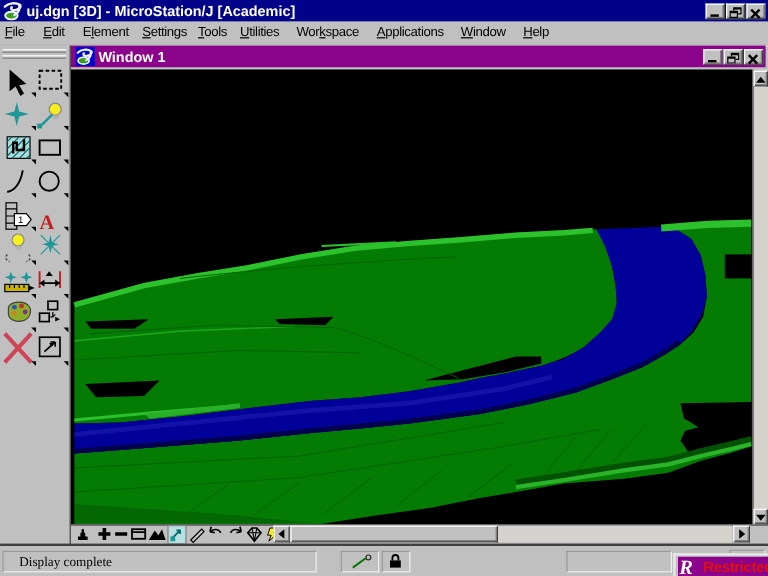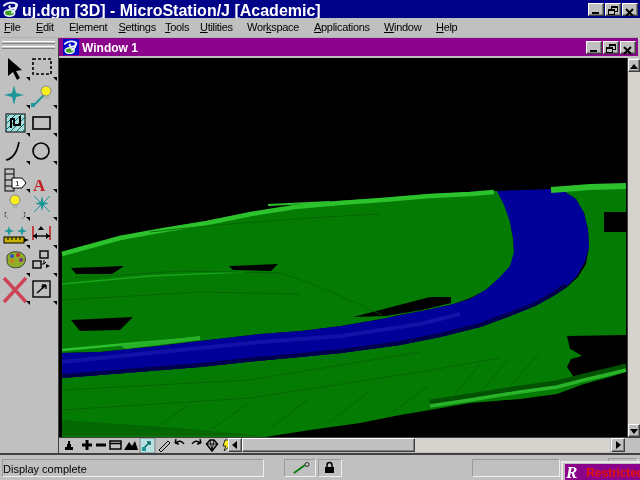--- a/index.html
+++ b/index.html
@@ -8,21 +8,21 @@
 .sunk{border-top:1px solid #9a9a9a;border-left:1px solid #9a9a9a;border-right:1px solid #eeeeee;border-bottom:1px solid #eeeeee;}
 </style></head>
 <body>
 <div id="root">
 
 <div class="abs" style="left:0;top:0;width:640px;height:18px;background:#000288;"></div>
 <div class="abs" id="mainlogo" style="left:2px;top:1px;width:18px;height:16px;"><svg width="18" height="16" viewBox="0 0 18 16">
         <ellipse cx="7.5" cy="12" rx="5.2" ry="3.2" fill="#3a9e1f" stroke="#eef2ff" stroke-width="1.6"></ellipse>
         <path d="M2,4.5 C5,1.5 11,0.8 14.5,3 C16.2,4.4 14,7 10.5,7.5 C8,7.8 6.5,6.3 7.8,5 M14,3.5 C15,7 13.5,9.5 10,11.5" stroke="#eef2ff" stroke-width="2" fill="none" stroke-linecap="round"></path>
       </svg></div>
-<div class="abs" style="left:22px;top:2px;color:#ffffff;font-size:16px;font-weight:bold;letter-spacing:0;">uj.dgn [3D] - MicroStation/J [Academic]</div>
+<div class="abs" style="left:22px;top:2px;color:#ffffff;font-size:12px;font-weight:bold;letter-spacing:0;">uj.dgn [3D] - MicroStation/J [Academic]</div>
 <div class="abs btn" style="left:588px;top:3px;width:16px;height:13px;">
       <div class="abs" style="left:3px;top:8px;width:7px;height:2px;background:#000;"></div>
     </div>
 <div class="abs btn" style="left:605px;top:3px;width:16px;height:13px;">
   <div class="abs" style="left:5px;top:2px;width:7px;height:6px;border:1px solid #000;border-top-width:2px;"></div>
   <div class="abs" style="left:2px;top:5px;width:7px;height:6px;border:1px solid #000;border-top-width:2px;background:#c0c0c0;"></div>
 </div>
 <div class="abs btn" style="left:622px;top:3px;width:16px;height:13px;"><svg width="14" height="11">
         <path d="M3,2 L10,9 M10,2 L3,9" stroke="#000" stroke-width="2"></path>
       </svg></div>
@@ -247,21 +247,21 @@
 <path d="M26,219 l4,4 v-4 Z"></path>
           <path d="M53,219 l4,4 v-4 Z"></path>
 <path d="M26,247 l4,4 v-4 Z"></path>
           <path d="M53,247 l4,4 v-4 Z"></path>
 </g>
 </svg>
 </div>
 
 <div class="abs" style="left:0;top:453px;width:640px;height:2px;background:#404040;"></div>
 <div class="abs" style="left:0;top:455px;width:640px;height:25px;background:#c0c0c0;"></div>
-<div class="abs sunk" style="left:2px;top:459px;width:262px;height:18px;font-size:11px;padding:3px 0 0 0;">Display complete</div>
+<div class="abs sunk" style="left:2px;top:459px;width:262px;height:18px;font-size:11px;padding:3px 0 0 13px;font-family:Liberation Serif, serif;">Display complete</div>
 <div class="abs sunk" style="left:284px;top:459px;width:32px;height:18px;"></div>
 <svg class="abs" style="left:292px;top:461px;" width="22" height="14">
       <path d="M2,12 L13,4" stroke="#007800" stroke-width="1.6" fill="none"></path>
       <circle cx="15" cy="3.5" r="2" fill="none" stroke="#303030"></circle>
     </svg>
 <div class="abs sunk" style="left:318px;top:459px;width:24px;height:18px;"></div>
 <svg class="abs" style="left:323px;top:461px;" width="14" height="14">
       <rect x="2" y="6" width="9" height="6" fill="#000"></rect>
       <path d="M4,6 V4 a2.5,2.5 0 0 1 5,0 V6" fill="none" stroke="#000" stroke-width="1.5"></path>
     </svg>

